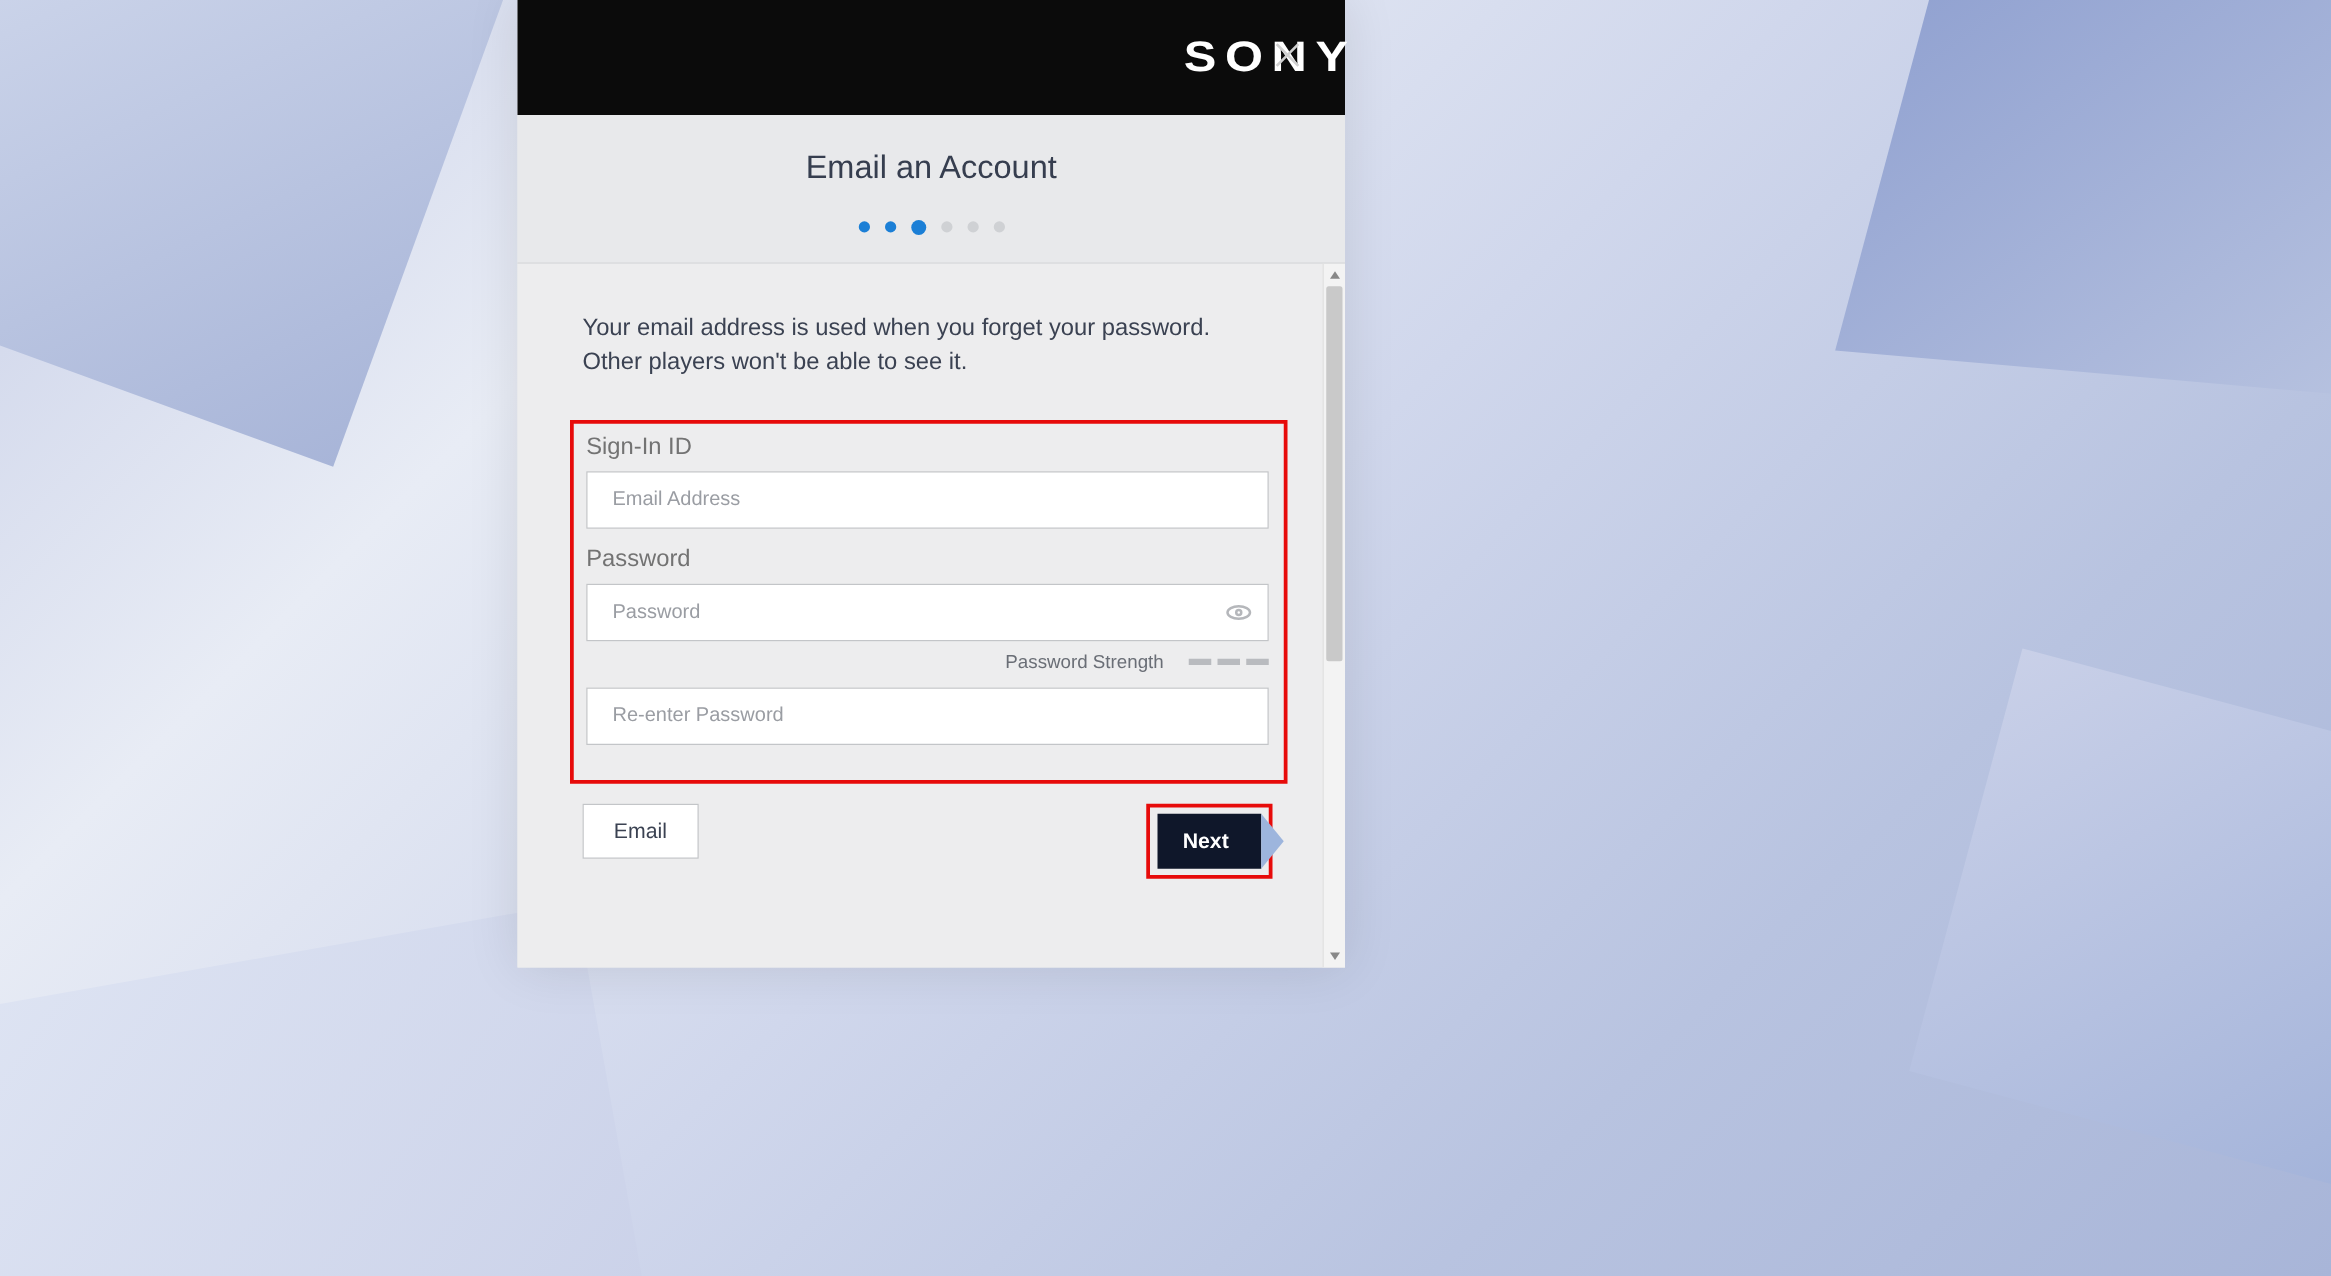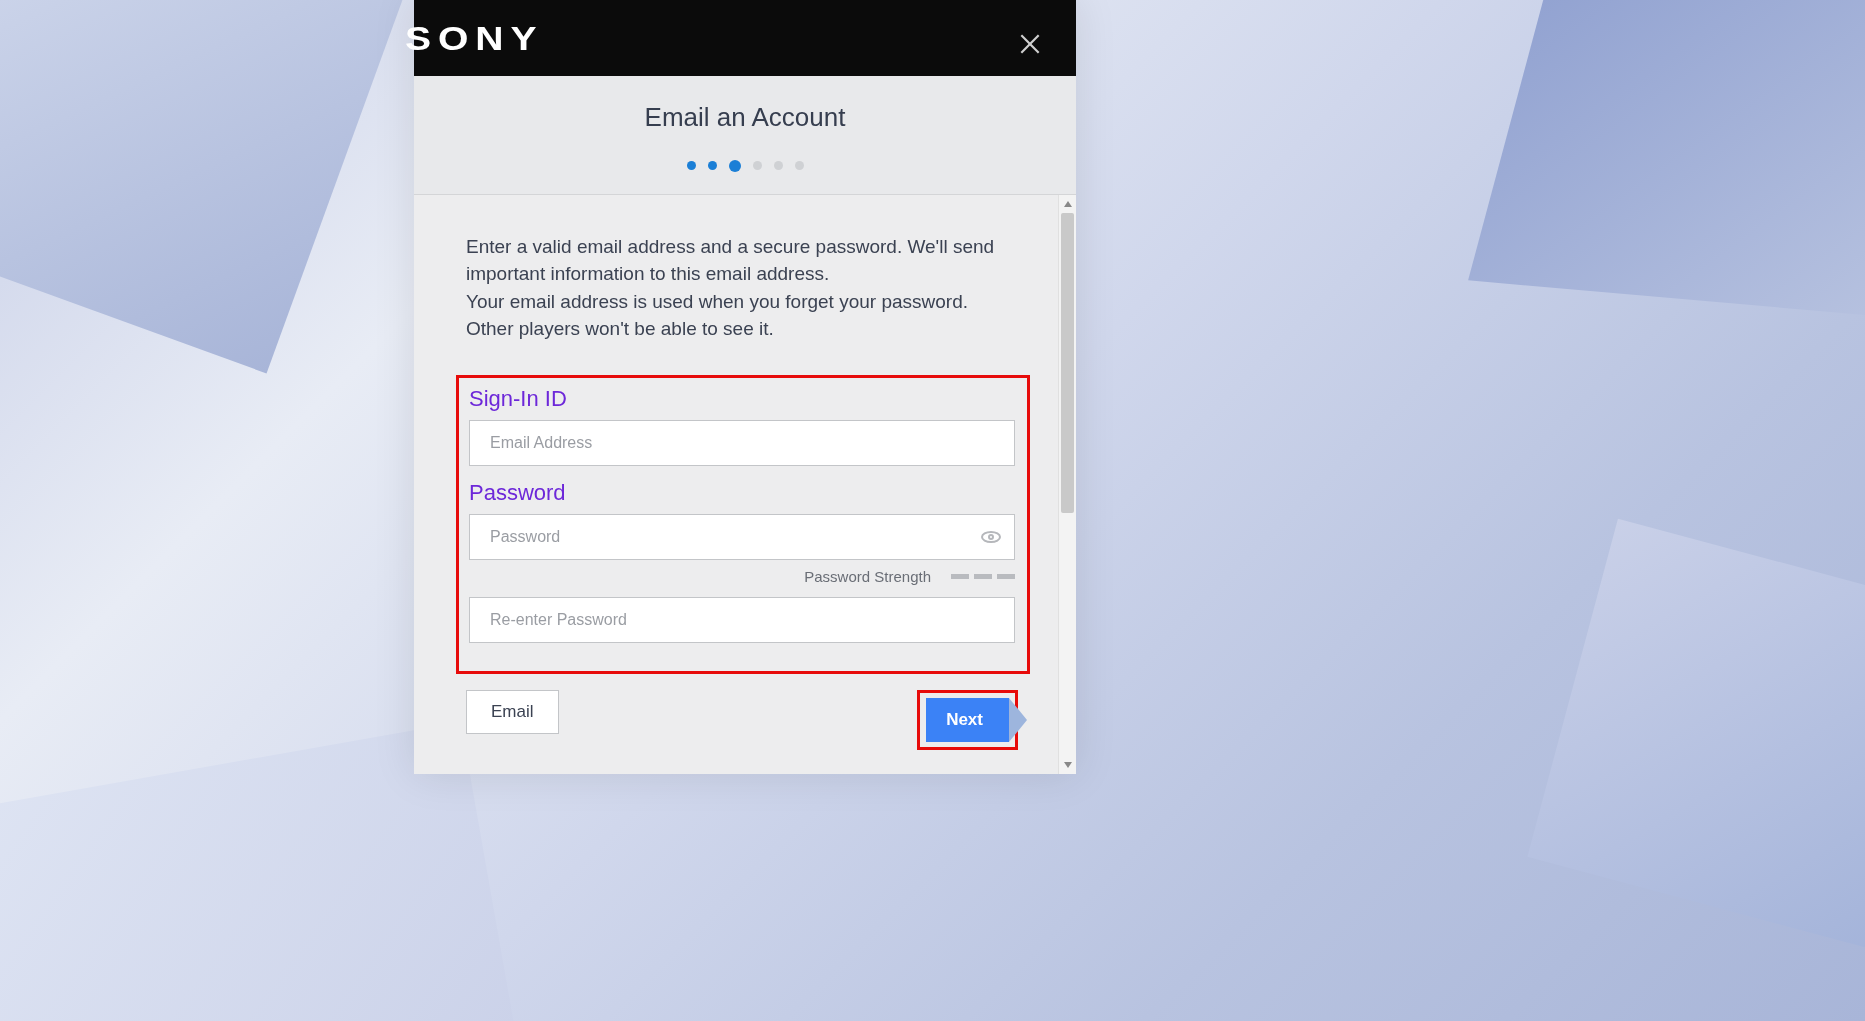--- a/index.html
+++ b/index.html
@@ -24,25 +24,25 @@
   width: 662px;
   height: 774px;
   z-index: 10;
   display: flex;
   flex-direction: column;
   background: #e8e9eb;
   box-shadow: 0 0 40px rgba(0,0,0,0.1);
 }
 .modal-header {
   background: #0b0b0b;
-  height: 76px;
+  height: 92px;
   position: relative;
   display: flex;
   align-items: center;
-  justify-content: flex-start;
+  justify-content: flex-end;
 }
 .sony-logo {
   color: #fff;
   font-family: "Segoe UI", Arial, sans-serif;
   font-weight: 700;
   font-size: 34px;
   letter-spacing: 6px;
   transform: scaleX(1.15);
 }
 .close-btn {
@@ -90,21 +90,21 @@
 .instructions { color: #3b4252; font-size: 19px; line-height: 1.45; margin-bottom: 32px; max-width: 540px; }
 .instructions p { margin: 0; }
 
 .form-fields {
   border: 3px solid #e70b0a;
   padding: 8px 12px 14px 10px;
   margin-left: -10px;
   margin-right: 10px;
 }
 .field-group { margin-bottom: 14px; }
-.field-label { display: block; color: #6d28d9; font-size: 22px; margin-bottom: 8px; }
+.field-label { display: block; color: #737373; font-size: 19px; margin-bottom: 8px; }
 .input {
   width: 100%;
   height: 46px;
   border: 1px solid #c3c5c8;
   background: #fff;
   padding: 0 20px;
   font-size: 16px;
   color: #333;
   outline: none;
 }
@@ -122,21 +122,21 @@
   background: #fff;
   padding: 0 24px;
   height: 44px;
   font-size: 17px;
   color: #3b4252;
   cursor: pointer;
 }
 .next-highlight { border: 3px solid #e70b0a; padding: 5px 6px; }
 .next-btn {
   position: relative;
-  background: #3b82f6;
+  background: #0f172a;
   color: #fff;
   height: 44px;
   border: none;
   padding: 0 26px 0 20px;
   font-size: 17px;
   font-weight: 600;
   cursor: pointer;
 }
 .next-btn::after {
   content: "";
@@ -184,21 +184,20 @@
       <span class="step-dot current"></span>
       <span class="step-dot"></span>
       <span class="step-dot"></span>
       <span class="step-dot"></span>
     </div>
   </div>
 
   <div class="scroll-area">
     <div class="content">
       <div class="instructions">
-        <p>Enter a valid email address and a secure password. We'll send important information to this email address.</p>
         <p>Your email address is used when you forget your password. Other players won't be able to see it.</p>
       </div>
 
       <div class="form-fields">
         <div class="field-group">
           <label class="field-label">Sign-In ID</label>
           <input class="input" type="text" placeholder="Email Address" style="">
         </div>
         <div class="field-group">
           <label class="field-label">Password</label>

